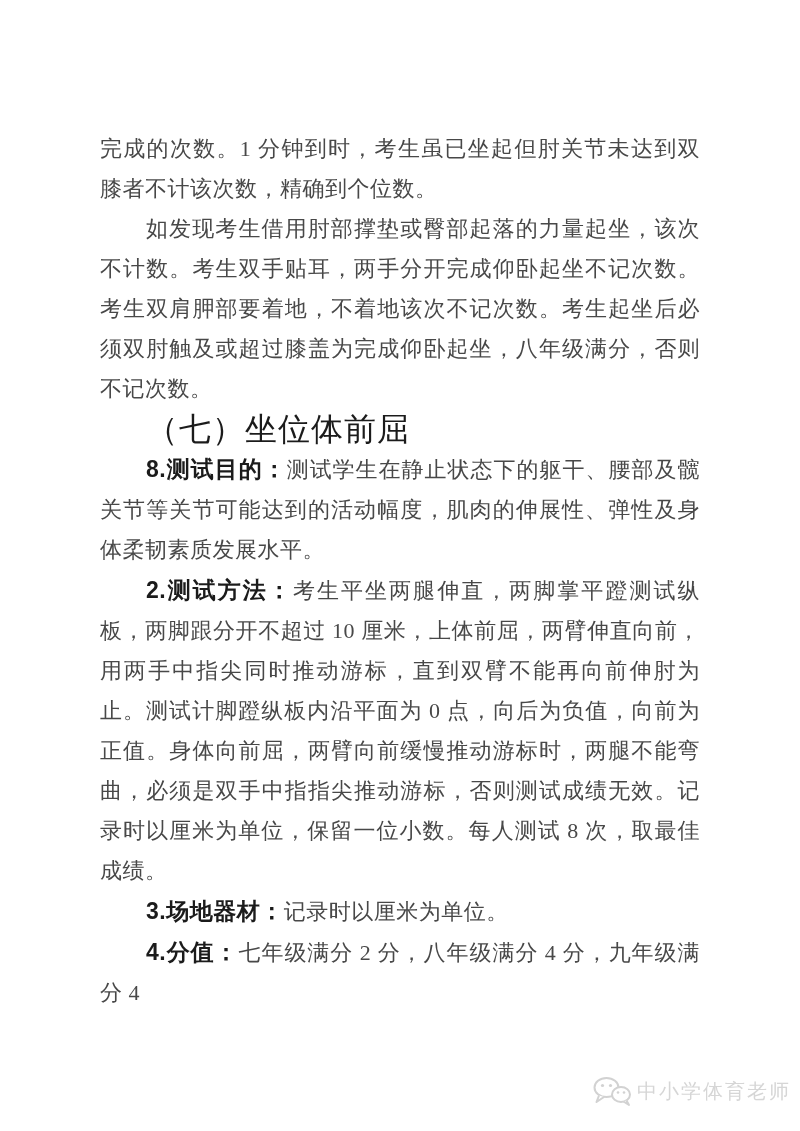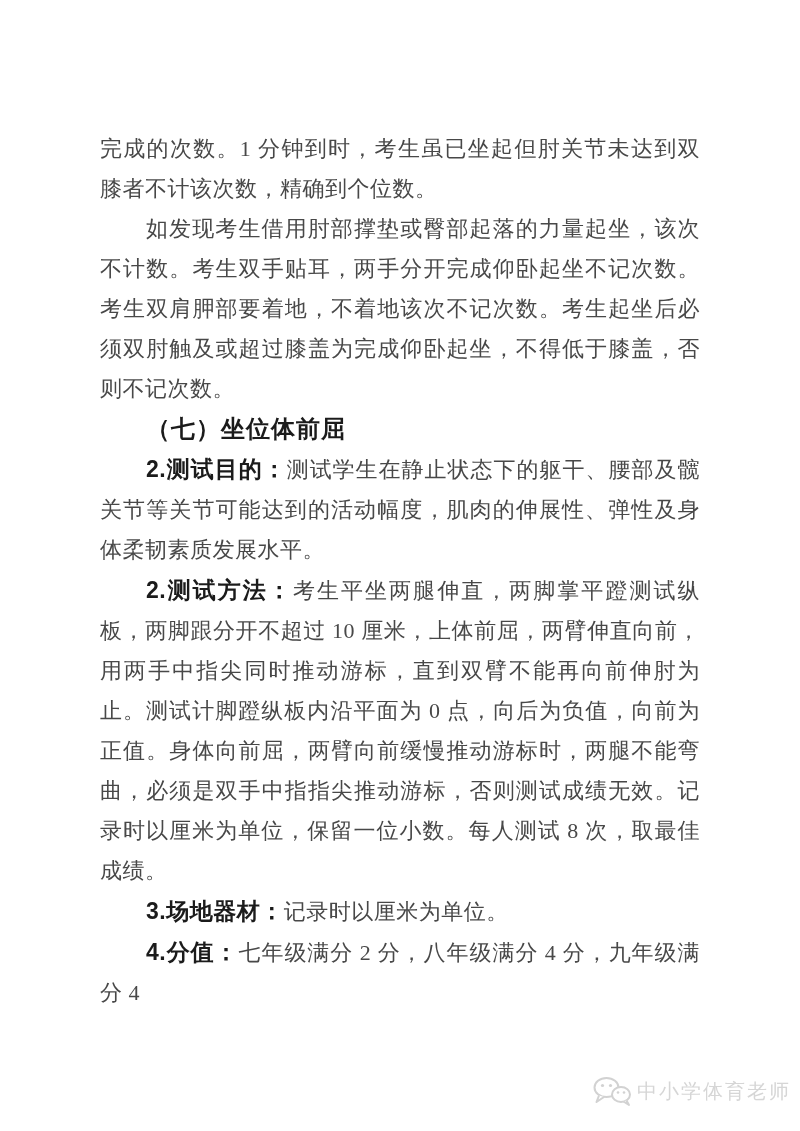--- a/index.html
+++ b/index.html
@@ -26,23 +26,23 @@
   .content p, .content h2 { margin:0; padding:0; }
   .indent { text-indent:46px; }
   .label {
     font-family:"Liberation Sans","DejaVu Sans",sans-serif;
     font-weight:700;
     color:var(--label-color,#1b1b1b);
     font-size:23px;
   }
   .heading {
     font-family:"Liberation Sans","DejaVu Sans",sans-serif;
-    font-weight:700;
+    font-weight:400;
     color:var(--label-color,#1b1b1b);
-    font-size:24px;
+    font-size:32px;
     line-height:40px;
     text-indent:46px;
     letter-spacing:1px;
   }
   .watermark {
     position:absolute;
     left:592px;
     top:1076px;
     display:flex;
     align-items:center;
@@ -60,27 +60,27 @@
 </style>
 </head>
 <body>
 
 <div class="page">
 
   <main class="content">
 
     <p class="body">完成的次数。1 分钟到时，考生虽已坐起但肘关节未达到双膝者不计该次数，精确到个位数。</p>
 
-    <p class="body indent">如发现考生借用肘部撑垫或臀部起落的力量起坐，该次不计数。考生双手贴耳，两手分开完成仰卧起坐不记次数。考生双肩胛部要着地，不着地该次不记次数。考生起坐后必须双肘触及或超过膝盖为完成仰卧起坐，不得低于膝盖，否则不记次数。</p>
+    <p class="body indent">如发现考生借用肘部撑垫或臀部起落的力量起坐，该次不计数。考生双手贴耳，两手分开完成仰卧起坐不记次数。考生双肩胛部要着地，不着地该次不记次数。考生起坐后必须双肘触及或超过膝盖为完成仰卧起坐，八年级满分，否则不记次数。</p>
 
 
 
     <h2 class="heading">（七）坐位体前屈</h2>
 
-    <p class="body indent"><span class="label">2.测试目的：</span><span>测试学生在静止状态下的躯干、腰部及髋关节等关节可能达到的活动幅度，肌肉的伸展性、弹性及身体柔韧素质发展水平。</span></p>
+    <p class="body indent"><span class="label">8.测试目的：</span><span>测试学生在静止状态下的躯干、腰部及髋关节等关节可能达到的活动幅度，肌肉的伸展性、弹性及身体柔韧素质发展水平。</span></p>
 
     <p class="body indent"><span class="label">2.测试方法：</span><span>考生平坐两腿伸直，两脚掌平蹬测试纵板，两脚跟分开不超过 10 厘米，上体前屈，两臂伸直向前，用两手中指尖同时推动游标，直到双臂不能再向前伸肘为止。测试计脚蹬纵板内沿平面为 0 点，向后为负值，向前为正值。身体向前屈，两臂向前缓慢推动游标时，两腿不能弯曲，必须是双手中指指尖推动游标，否则测试成绩无效。记录时以厘米为单位，保留一位小数。每人测试 8 次，取最佳成绩。</span></p>
 
     <p class="body indent"><span class="label">3.场地器材：</span><span>记录时以厘米为单位。</span></p>
 
     <p class="body indent"><span class="label">4.分值：</span><span>七年级满分 2 分，八年级满分 4 分，九年级满分 4</span></p>
 
   </main>
 
   <footer class="watermark">

